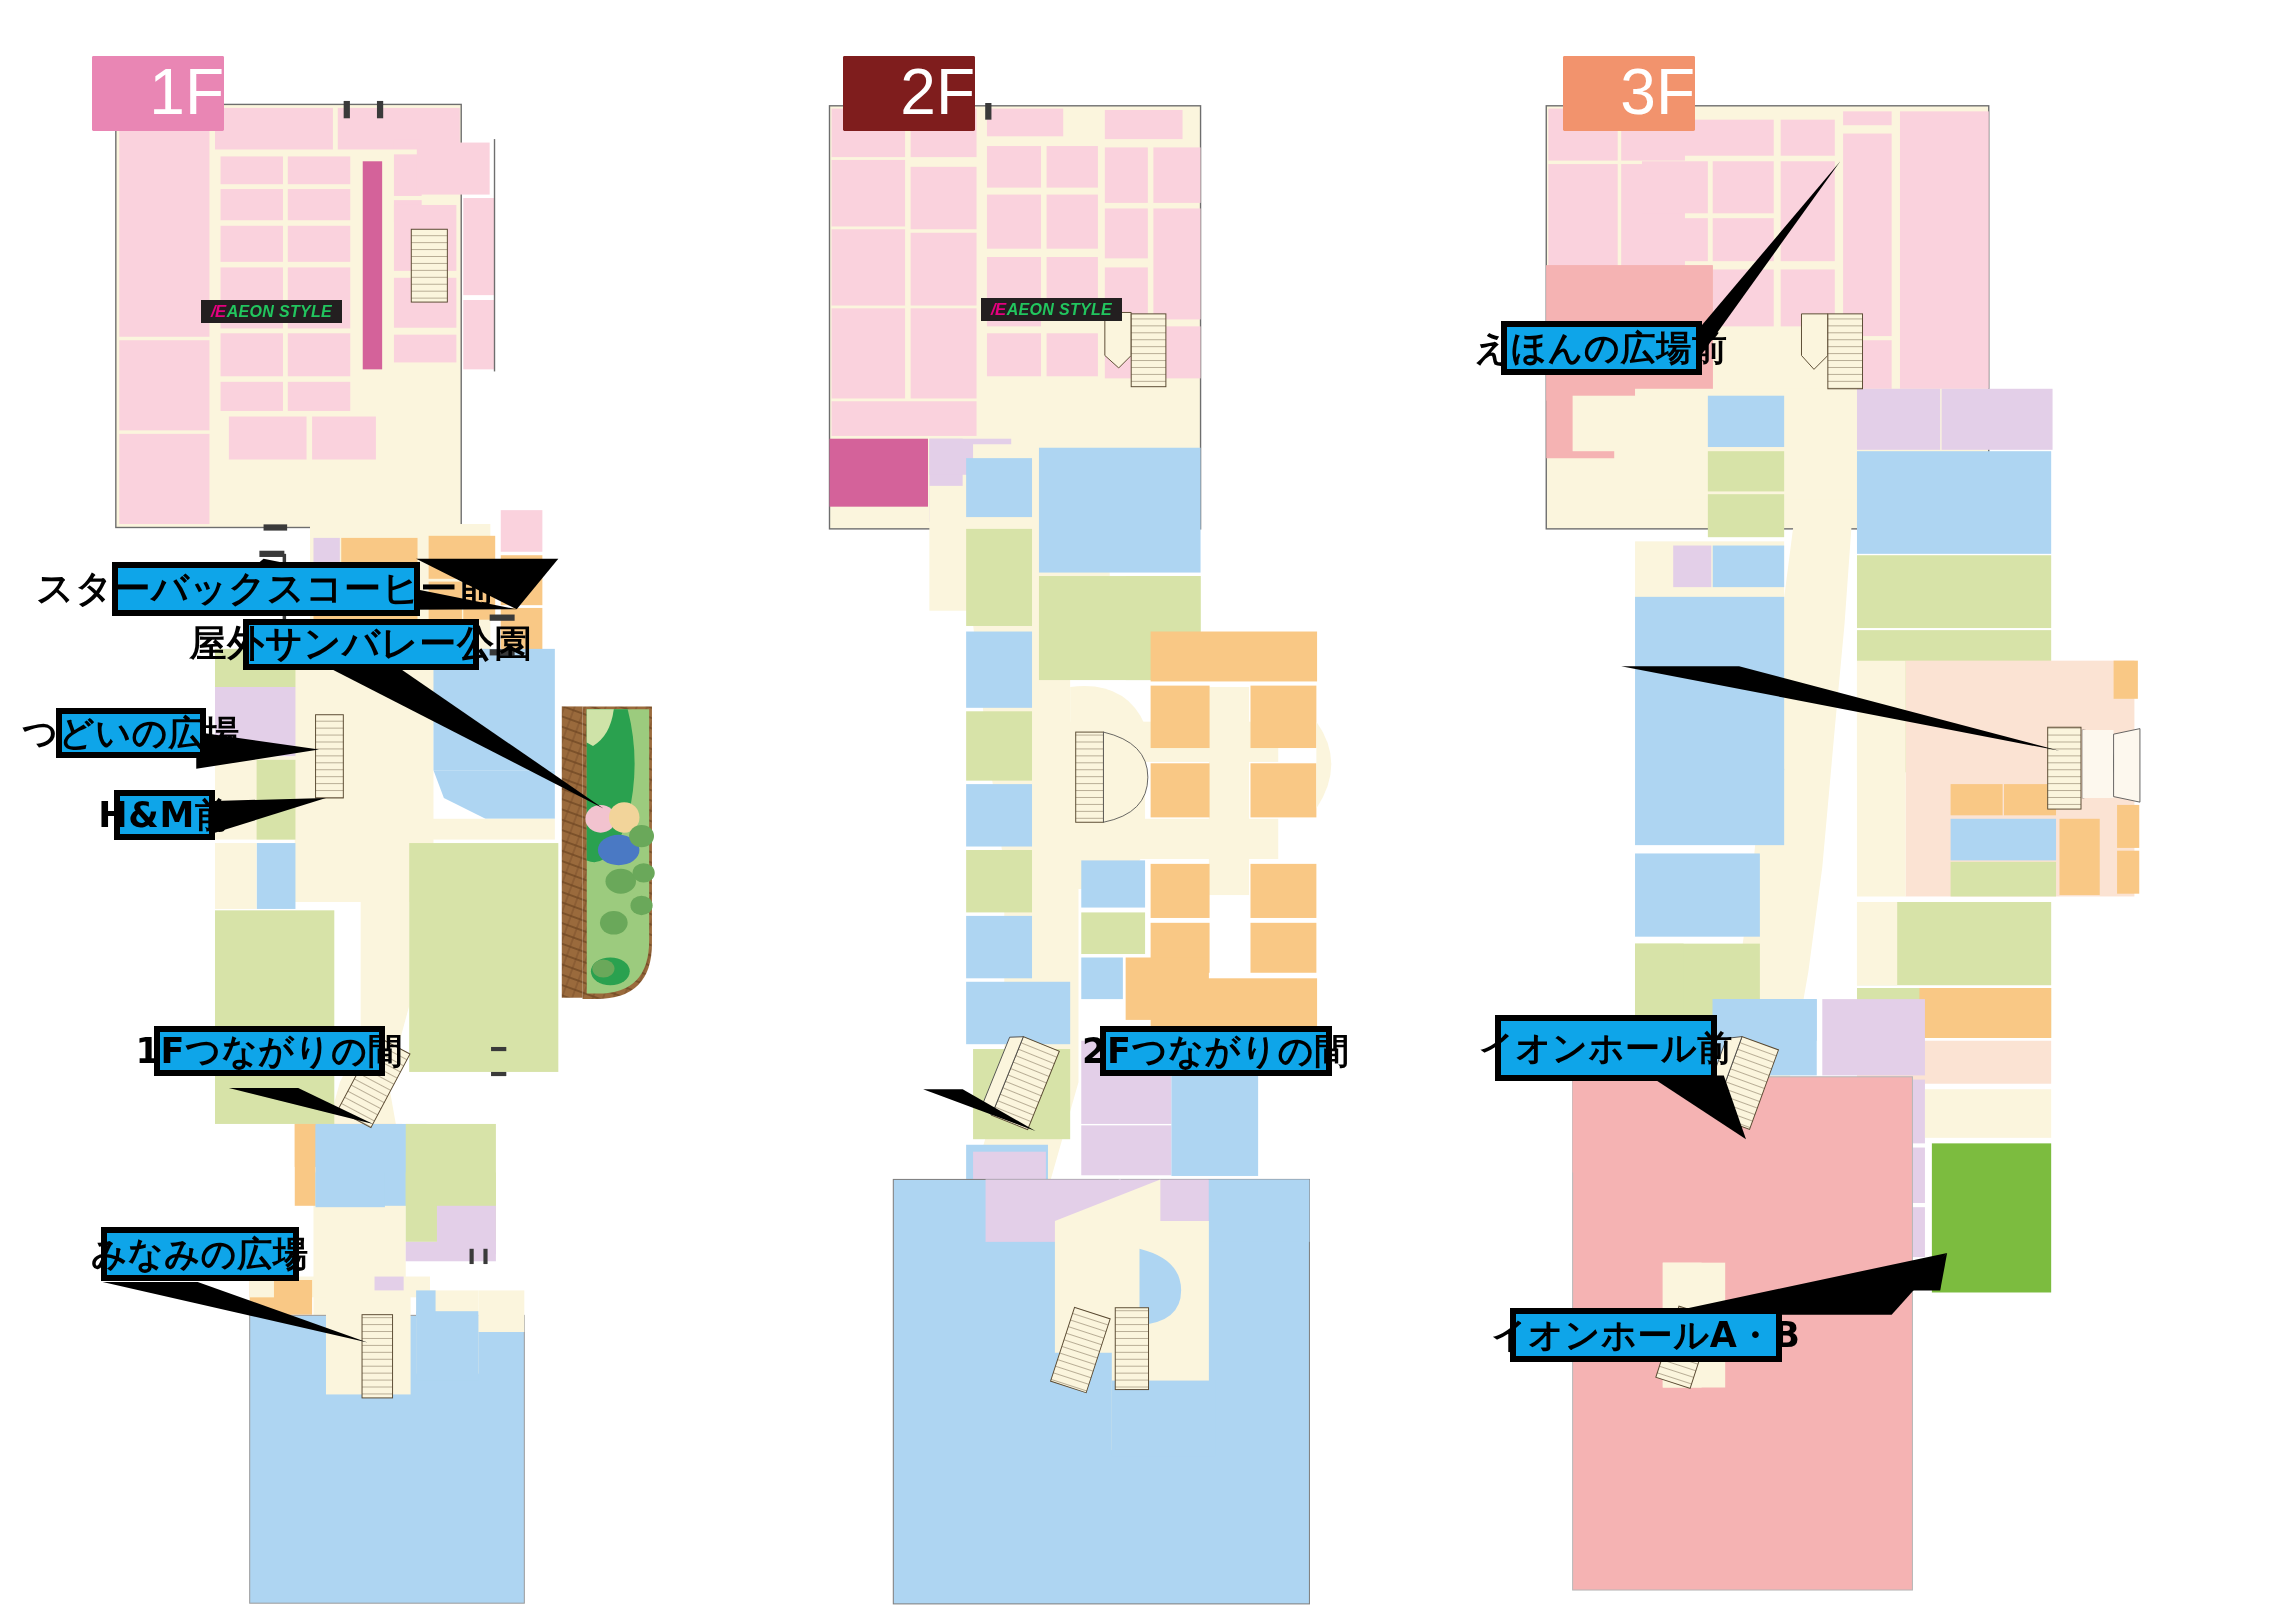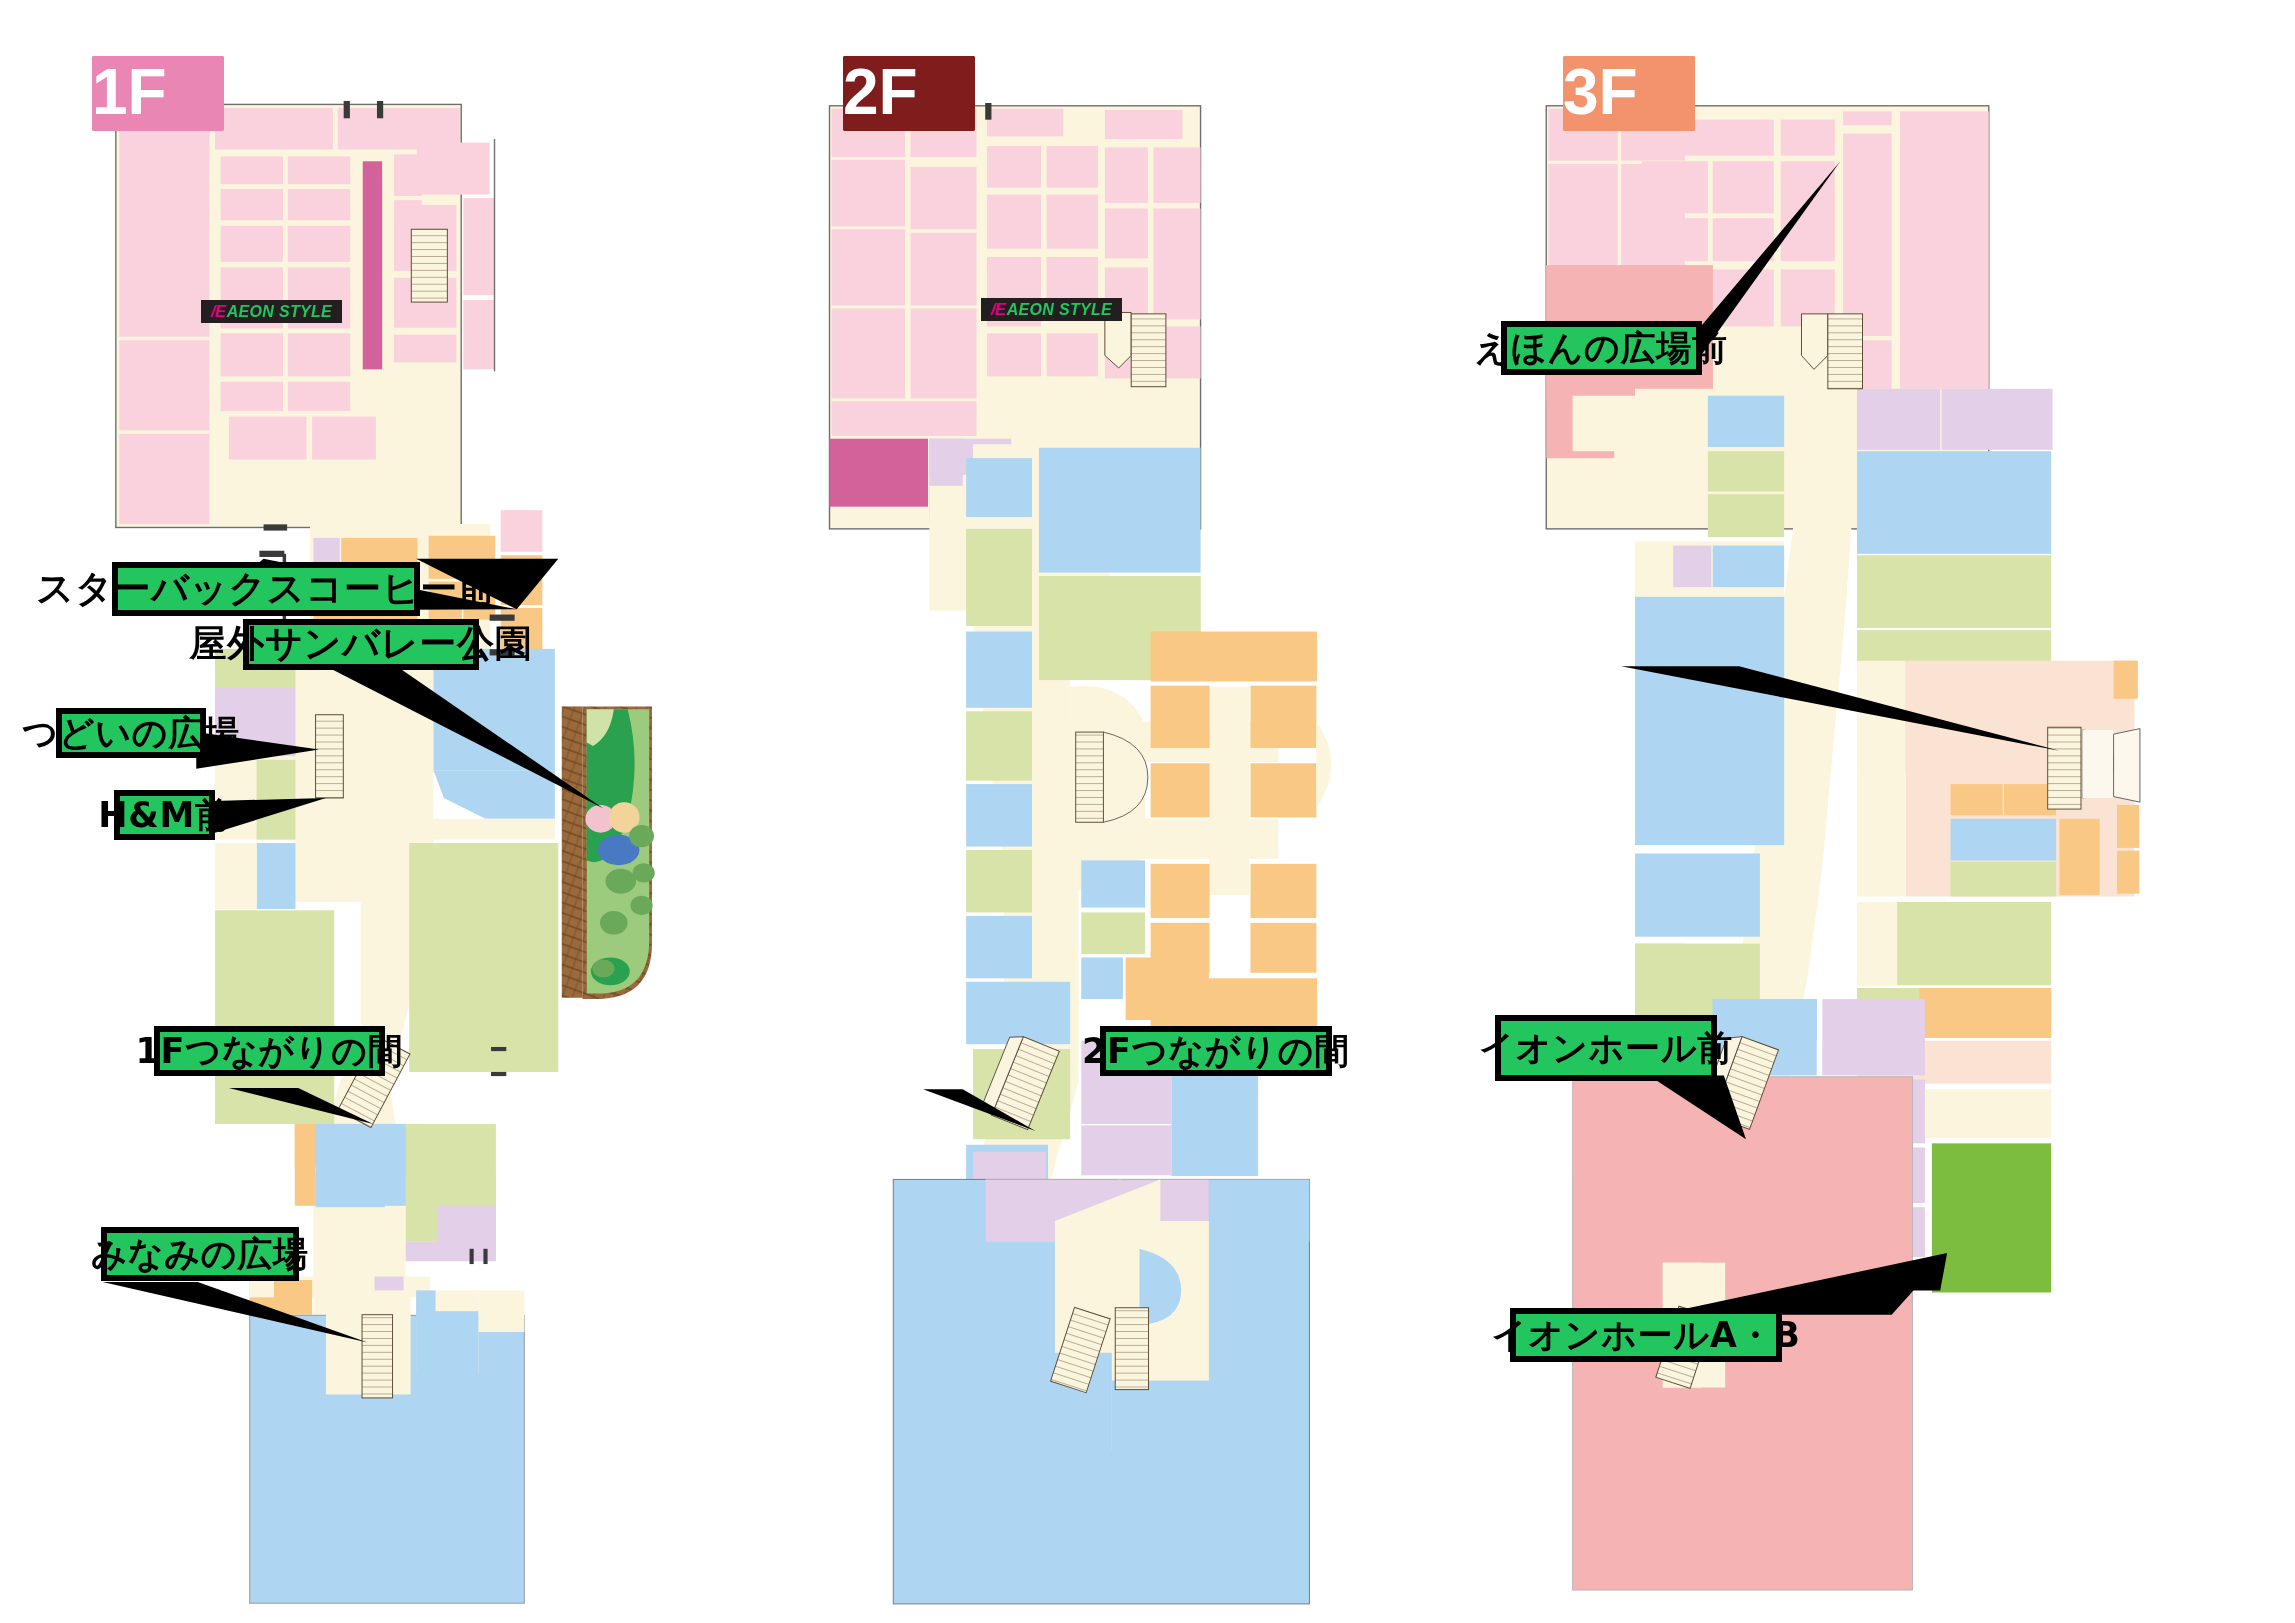--- a/index.html
+++ b/index.html
@@ -35,38 +35,38 @@
   #floor-col-3f { left: 1531px; }
 
   
   .floor-badge {
     position: absolute;
     width: 132px;
     height: 75px;
     border-radius: 1.4px;
     color: #ffffff;
     font-size: 64px;
-    font-weight: 700;
+    font-weight: 400;
     line-height: 72px;
-    text-align: left;
+    text-align: right;
     letter-spacing: 0px;
     font-family: "Liberation Sans", sans-serif;
     user-select: none;
   }
 
   
   .map-svg {
     position: absolute;
     left: 0; top: 0;
   }
 
   
   .callout {
     position: absolute;
-    background: #22c55e;
+    background: #0ea5e9;
     border: 6.2px solid #000000;
     box-sizing: border-box;
     display: flex;
     align-items: center;
     justify-content: center;
     padding: 4.2px 15.3px;
     z-index: 40;
   }
   .callout span {
     color: #000000;

